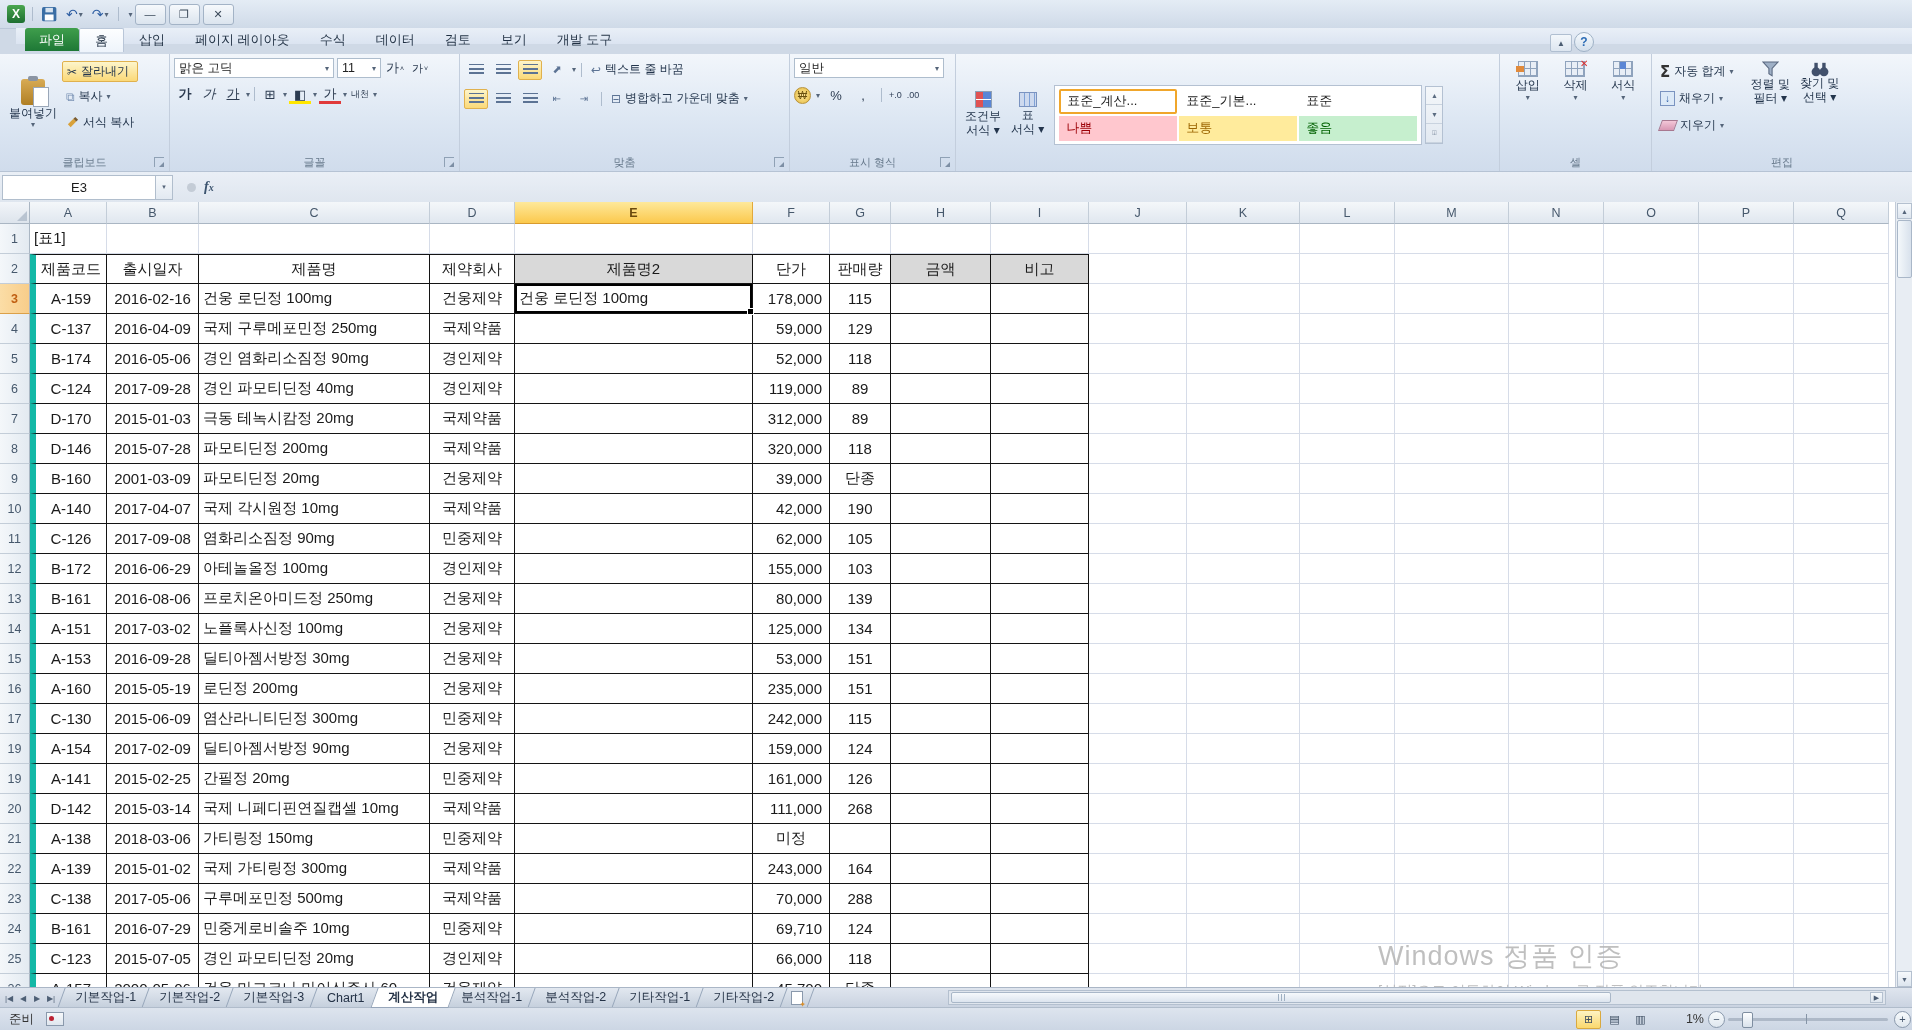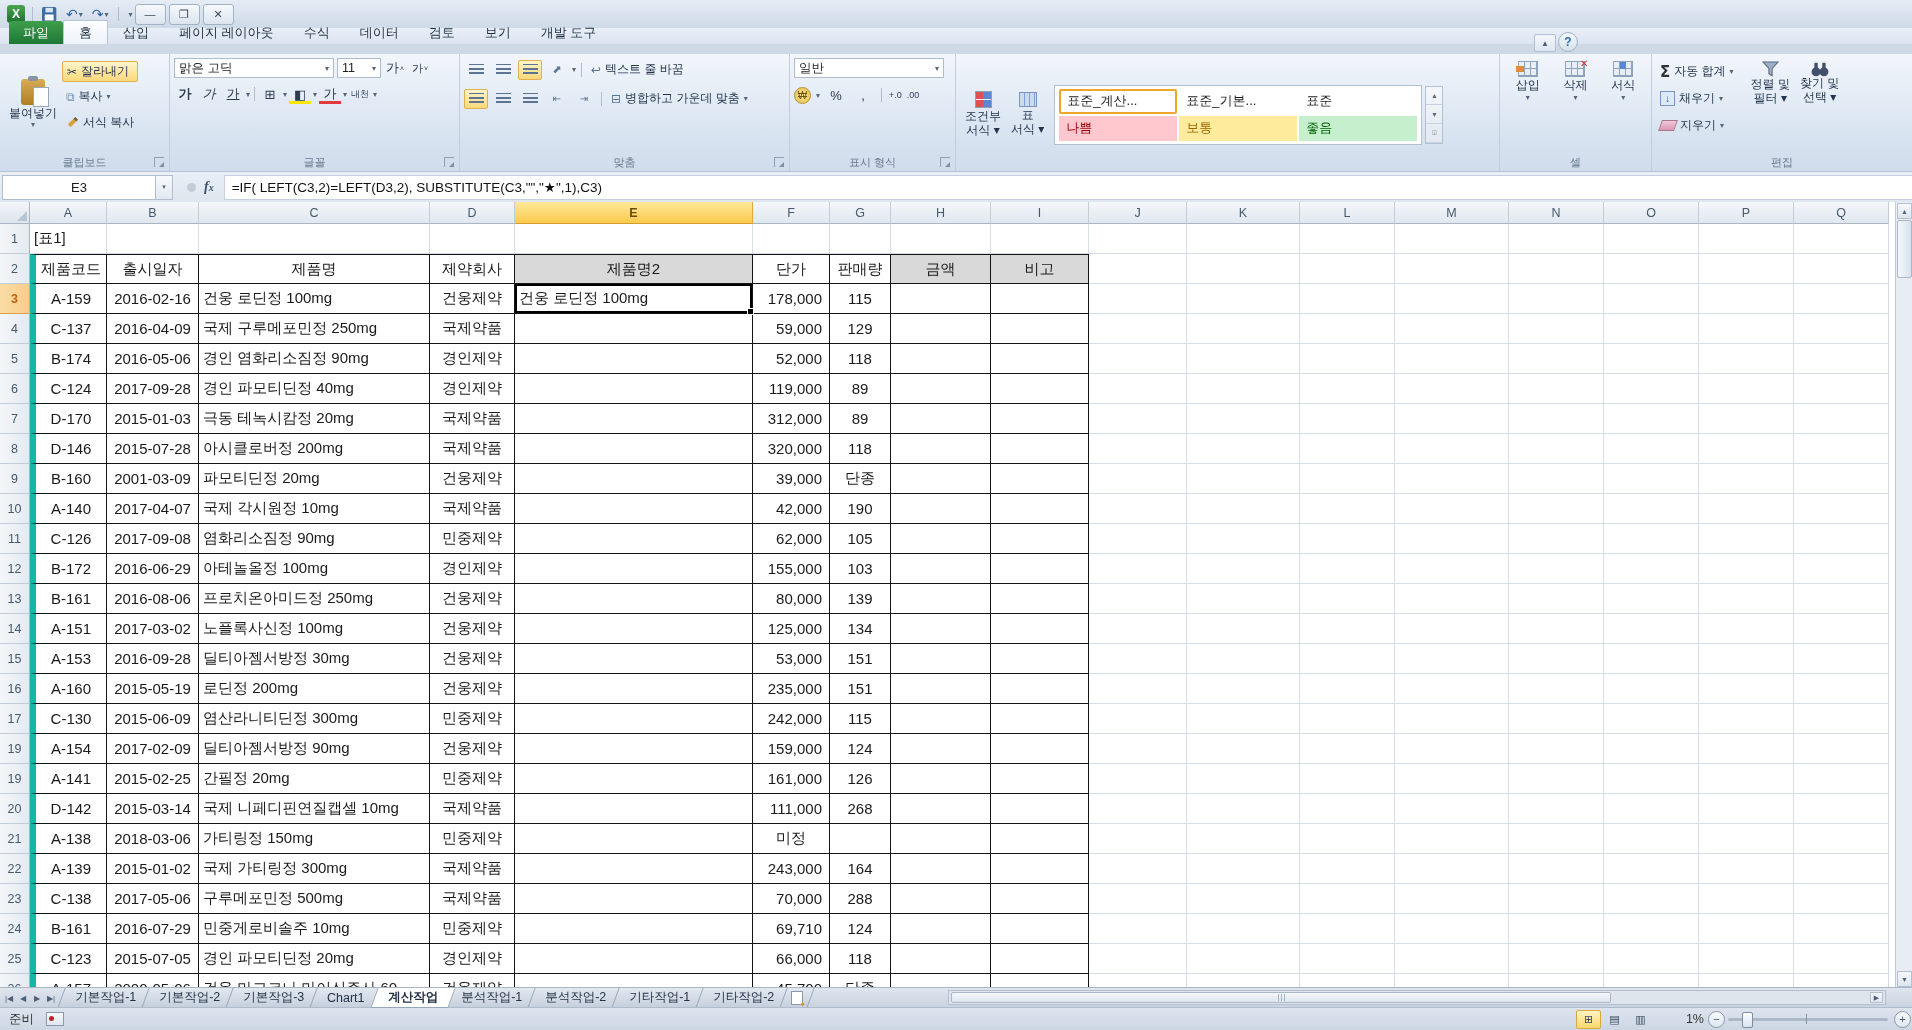--- a/index.html
+++ b/index.html
@@ -11,21 +11,21 @@
   .qat{display:flex;align-items:center;gap:5px;padding-left:7px}
   .xlogo{width:18px;height:18px;background:linear-gradient(#4aa64f,#1d6f31);border-radius:3px;color:#fff;font-weight:bold;font-size:12px;display:flex;align-items:center;justify-content:center}
   .qsep{width:1px;height:14px;background:#aebccd;margin:0 2px}
   .qbtn{display:flex;align-items:center;height:18px;padding:0 2px;border-radius:2px;color:#2f5fa3;font-size:14px}
   .qbtn .car{font-size:8px;color:#55импort657a;margin-left:1px;color:#55657a}
   .title{flex:1;text-align:center;font-size:13px;color:#333;white-space:nowrap;overflow:hidden}
   .winbtns{display:flex;gap:3px;padding-right:8px}
   .wbtn{width:29px;height:19px;display:flex;align-items:center;justify-content:center;border:1px solid #a3b3c6;border-radius:3px;background:linear-gradient(#f6f9fc,#dbe4ee);font-size:11px;color:#3c4a5a}
 
   
-  .tabrow{position:absolute;top:28px;height:16px;left:0;right:0;background:linear-gradient(#e9eff7,#dbe4f1);display:flex;align-items:flex-end}
+  .tabrow{position:absolute;top:28px;height:16px;left:16px;right:0;background:linear-gradient(#e9eff7,#dbe4f1);display:flex;align-items:flex-start}
   .ftab{width:54px;height:23px;margin-left:9px;background:linear-gradient(#3f9e4c,#1e7836);color:#fff;display:flex;align-items:center;justify-content:center;border-radius:3px 3px 0 0;font-size:13px}
   .rtab{padding:0 15px;height:23px;display:flex;align-items:center;font-size:13px;color:#1f2f42}
   .rtab.active{background:linear-gradient(#fdfeff,#eef4fb);border:1px solid #b9c6d8;border-bottom:none;border-radius:2px 2px 0 0}
   .ribmin{position:absolute;left:1534px;top:6px;width:20px;height:16px;border:1px solid #b0bfd1;border-radius:2px;display:flex;align-items:center;justify-content:center;font-size:8px;color:#4b5d72;background:linear-gradient(#f3f7fb,#dde6f0)}
   .ribhelp{position:absolute;left:1558px;top:4px;width:18px;height:18px;border-radius:50%;background:linear-gradient(#f5f9fd,#d3dfeb);border:1px solid #9fb2c6;color:#2c6cb5;font-weight:bold;font-size:12px;display:flex;align-items:center;justify-content:center}
 
   
   .ribbon{position:absolute;top:54px;height:118px;left:0;right:0;background:linear-gradient(#f2f6fb,#dde7f3 55%,#d0dcec);border-bottom:1px solid #b6c3d4;display:flex;box-sizing:border-box}
   .rgroup{height:100%;border-right:1px solid #c3cedd;display:flex;flex-direction:column;box-sizing:border-box;padding:4px 4px 0 4px}
   .rg-body{flex:1;display:flex;align-items:flex-start}
@@ -401,21 +401,20 @@
           <span>편집</span>
         </div>
     </div>
   </div>
 
   <div class="fbar">
     <div class="namebox">E3</div>
     <div class="nbcar">▾</div>
     <span class="fxdot"></span>
     <span class="fx">f<span style="font-size:10px">x</span></span>
-    <div class="fxline">=IF( LEFT(C3,2)=LEFT(D3,2), SUBSTITUTE(C3,"","★",1),C3)</div>
   </div>
 
   <div class="sheet" id="sheet">
       <div class="chrow">
         <div class="corner"></div>
         <div class="ch" style="width: 77px;">A</div>
         <div class="ch" style="width: 92px;">B</div>
         <div class="ch" style="width: 231px;">C</div>
         <div class="ch" style="width: 85px;">D</div>
         <div class="ch ch-sel" style="width: 238px;">E</div>
@@ -569,21 +568,21 @@
         <div class="cell g" style="width: 114px;"></div>
         <div class="cell g" style="width: 95px;"></div>
         <div class="cell g" style="width: 95px;"></div>
         <div class="cell g" style="width: 95px;"></div>
         <div class="cell g" style="width: 95px;"></div>
       </div>
       <div class="grow">
         <div class="rh">8</div>
         <div class="cell t c-center first" style="width: 77px;">D-146</div>
         <div class="cell t c-center" style="width: 92px;">2015-07-28</div>
-        <div class="cell t" style="width: 231px;">아시클로버정 200mg</div>
+        <div class="cell t" style="width: 231px;">파모티딘정 200mg</div>
         <div class="cell t c-center" style="width: 85px;">국제약품</div>
         <div class="cell t" style="width: 238px;"></div>
         <div class="cell t c-right" style="width: 77px;">320,000</div>
         <div class="cell t c-center" style="width: 61px;">118</div>
         <div class="cell t" style="width: 100px;"></div>
         <div class="cell t" style="width: 98px;"></div>
         <div class="cell g" style="width: 98px;"></div>
         <div class="cell g" style="width: 113px;"></div>
         <div class="cell g" style="width: 95px;"></div>
         <div class="cell g" style="width: 114px;"></div>
@@ -945,20 +944,24 @@
         <div class="cell t" style="width: 98px;"></div>
         <div class="cell g" style="width: 98px;"></div>
         <div class="cell g" style="width: 113px;"></div>
         <div class="cell g" style="width: 95px;"></div>
         <div class="cell g" style="width: 114px;"></div>
         <div class="cell g" style="width: 95px;"></div>
         <div class="cell g" style="width: 95px;"></div>
         <div class="cell g" style="width: 95px;"></div>
         <div class="cell g" style="width: 95px;"></div>
       </div>
+    <div class="watermark">
+      <div class="w1">Windows 정품 인증</div>
+      <div class="w2">[설정]으로 이동하여 Windows를 정품 인증합니다.</div>
+    </div>
   </div>
 
   <div class="vscroll">
     <span class="varr" style="top:1px">▲</span>
     <span class="vthumb"></span>
     <span class="varr" style="bottom:1px">▼</span>
   </div>
 
   <div class="tabbar">
     <div class="tnav">

